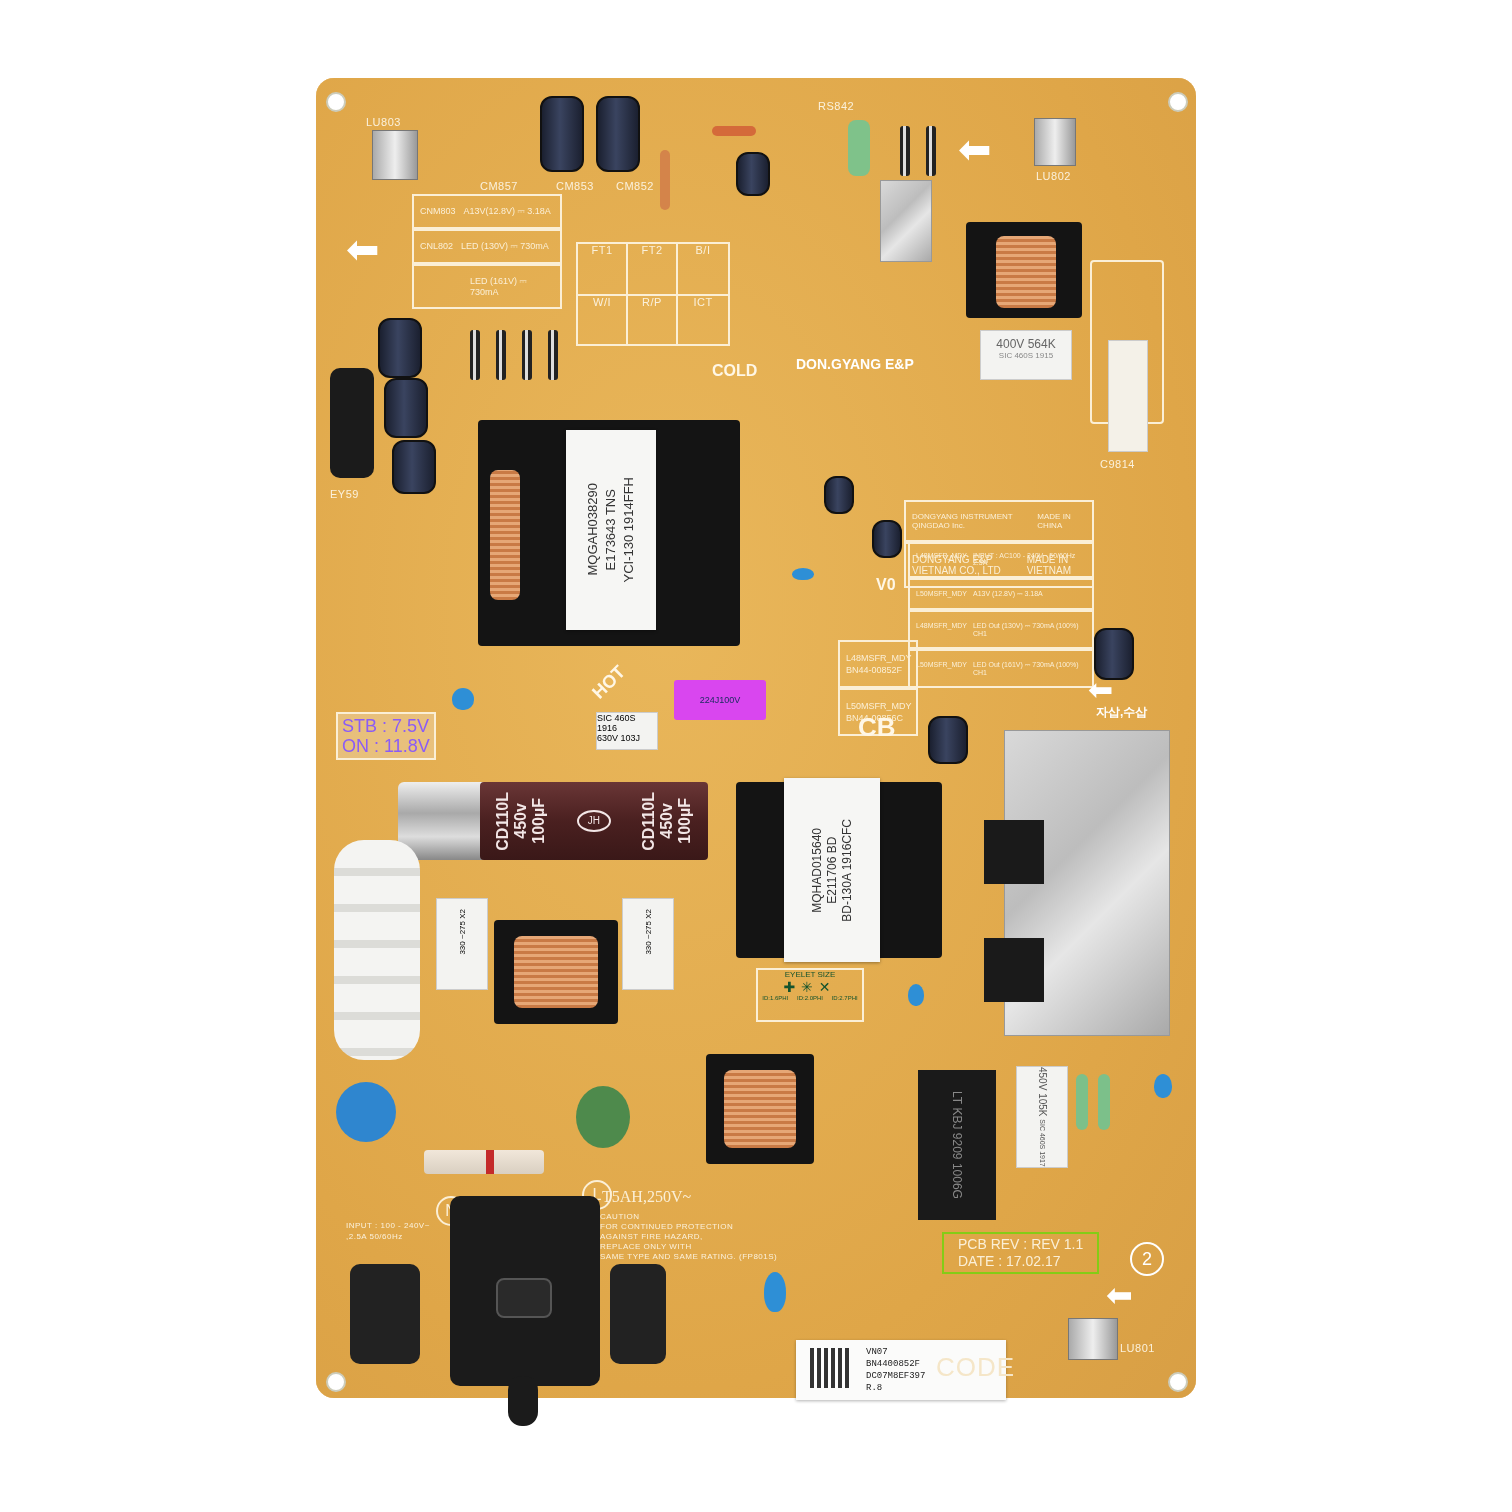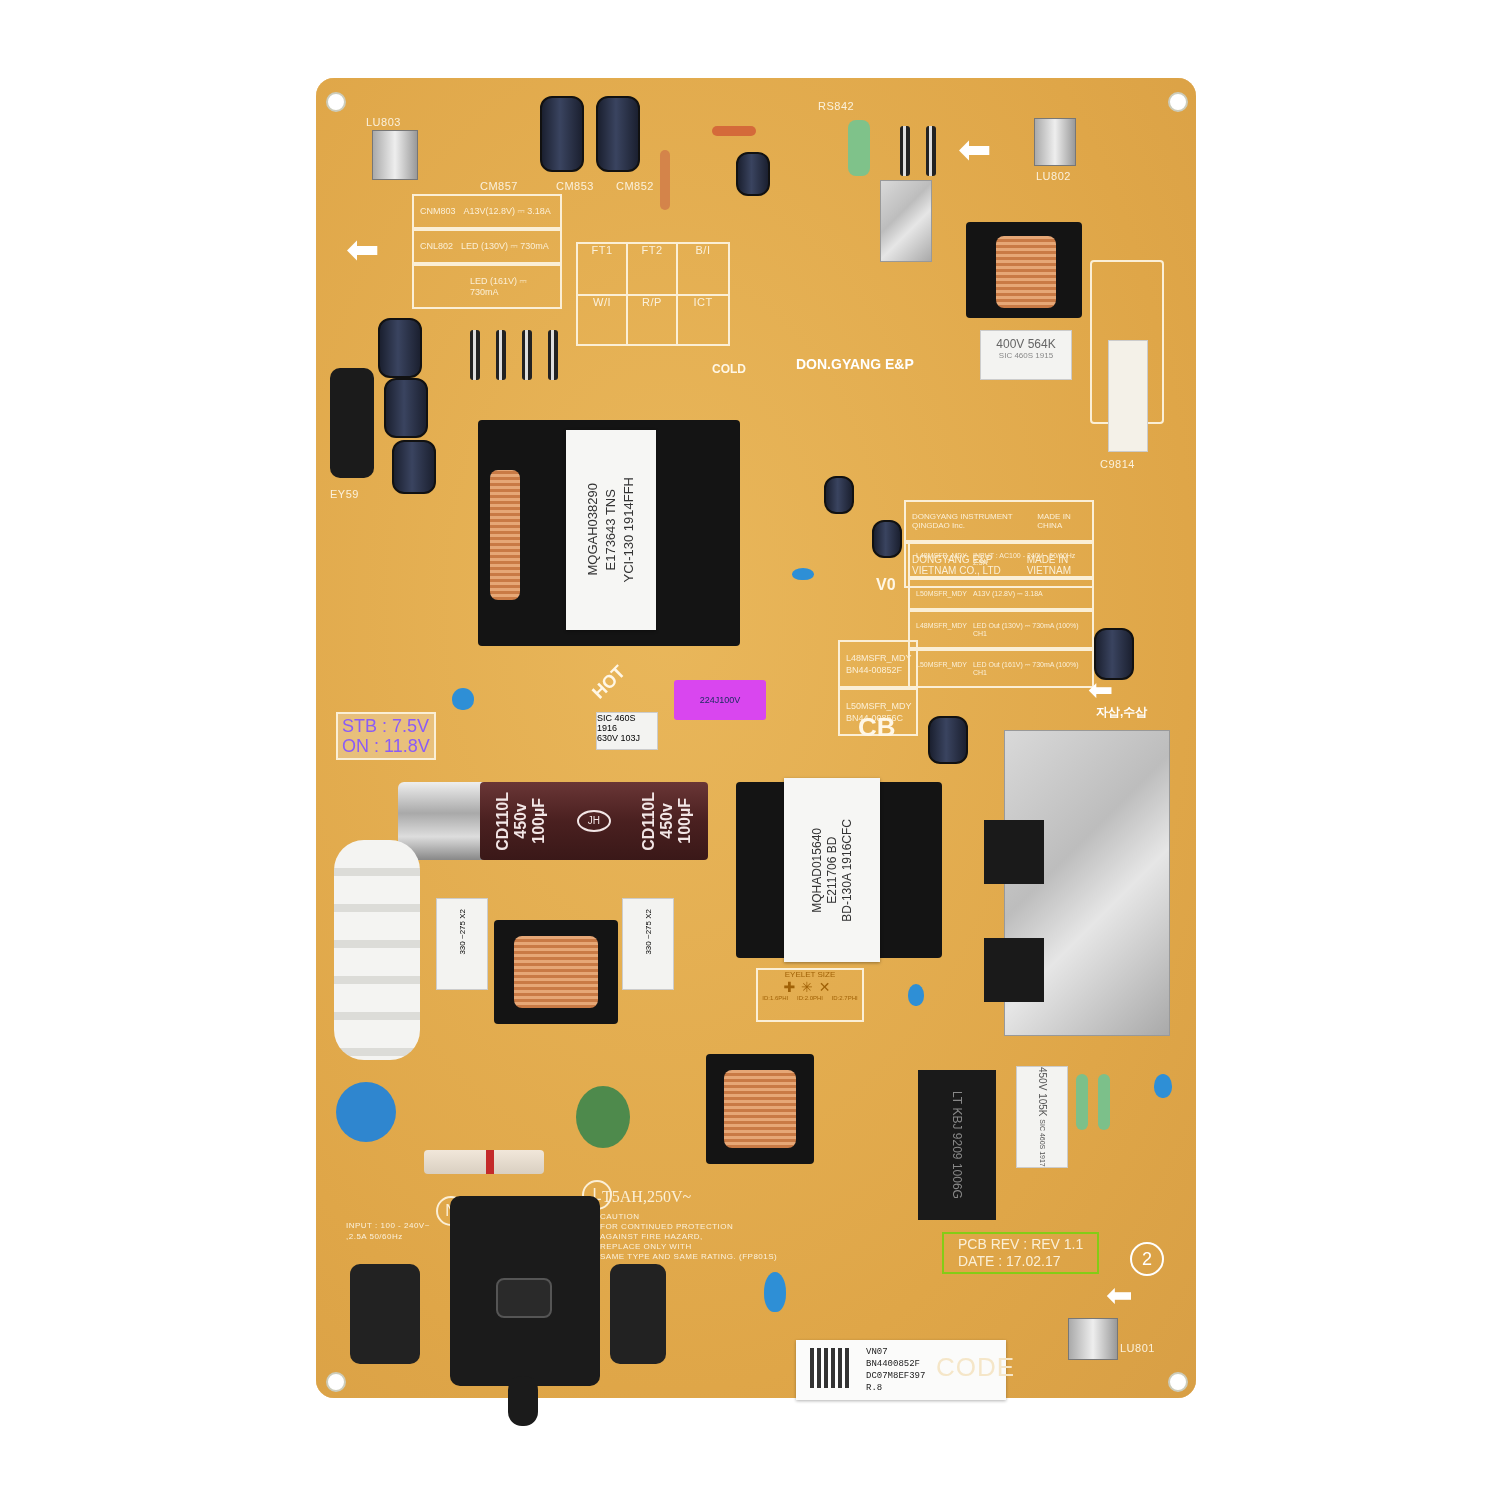--- a/index.html
+++ b/index.html
@@ -4,21 +4,21 @@
 <style>
   html,body{margin:0;padding:0;background:#ffffff;}
   body{width:1512px;height:1512px;position:relative;overflow:hidden;font-family:"Liberation Sans",sans-serif;}
   .abs{position:absolute;}
   .board{left:316px;top:78px;width:880px;height:1320px;background:#e8b254;border-radius:18px;
          box-shadow:inset 0 0 0 6px #f0d9b8;}
   .board::before{content:"";position:absolute;left:0;top:0;right:0;bottom:0;border-radius:18px;
          background:radial-gradient(ellipse at 40% 40%,#e9b75b 0%,#dfa648 70%,#d89f45 100%);}
   .hole{width:16px;height:16px;border-radius:50%;background:#fff;border:2px solid #ccb;}
   .silk{color:#fbf1dc;font-size:11px;letter-spacing:.5px;white-space:nowrap;}
-  .silk-lg{color:#fff7e6;font-weight:bold;font-size:12px;}
+  .silk-lg{color:#fff7e6;font-weight:bold;font-size:16px;}
   .silk-box{border:2px solid #fbefd6;padding:10px 6px;color:#fbefd6;font-size:11px;}
   .cap{border-radius:12px;background:linear-gradient(90deg,#1b2030,#3a4460 45%,#1b2030);
        border:2px solid #111;}
   .transformer{background:#141414;border-radius:4px;}
   .label-white{background:#f6f6f4;color:#333;font-size:12px;line-height:16px;box-shadow:0 1px 3px rgba(0,0,0,.35);}
   .vert{writing-mode:vertical-rl;transform:rotate(180deg);}
   .coil{background:repeating-linear-gradient(0deg,#c97a45 0 3px,#e6a776 3px 6px);border-radius:8px;}
   .heatsink{background:linear-gradient(135deg,#d9d9d9,#bdbdbd 40%,#e6e6e6 60%,#a9a9a9);border:1px solid #999;}
   .blue-cap{background:#2e8fd6;border-radius:50% 50% 45% 45%;}
   .diode{background:#222;border-radius:3px;}
@@ -204,21 +204,21 @@
     <div>MQHAD015640</div>
     <div>E211706 BD</div>
     <div>BD-130A 1916CFC</div>
   </div>
 </div>
 
 <div class="abs heatsink" style="left:1004px;top:730px;width:164px;height:304px"></div>
 <div class="abs" style="left:984px;top:820px;width:60px;height:64px;background:#1a1a1a"></div>
 <div class="abs" style="left:984px;top:938px;width:60px;height:64px;background:#1a1a1a"></div>
 
-<div class="abs" style="left:756px;top:968px;width:104px;height:50px;border:2px solid #fbefd6;color:#a16207;text-align:center">
+<div class="abs" style="left:756px;top:968px;width:104px;height:50px;border:2px solid #fbefd6;color:#14532d;text-align:center">
   <div style="font-size:8px">EYELET SIZE</div>
   <div style="font-size:14px;letter-spacing:6px">✚✳✕</div>
   <div style="display:flex;justify-content:space-around;font-size:6px">
     <span>ID:1.6PHI</span>
     <span>ID:2.0PHI</span>
     <span>ID:2.7PHI</span>
   </div>
 </div>
 
 <div class="abs transformer" style="left:494px;top:920px;width:124px;height:104px"></div>

